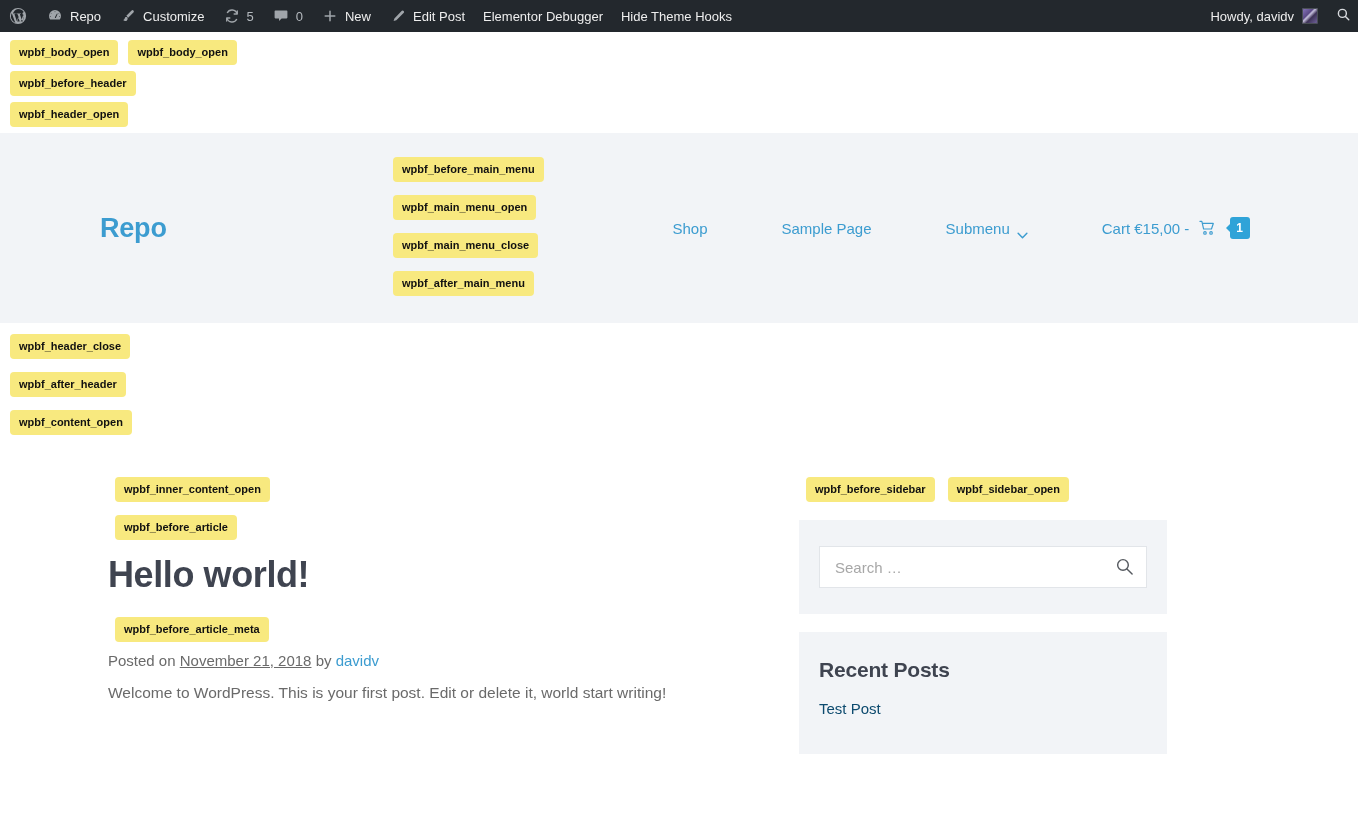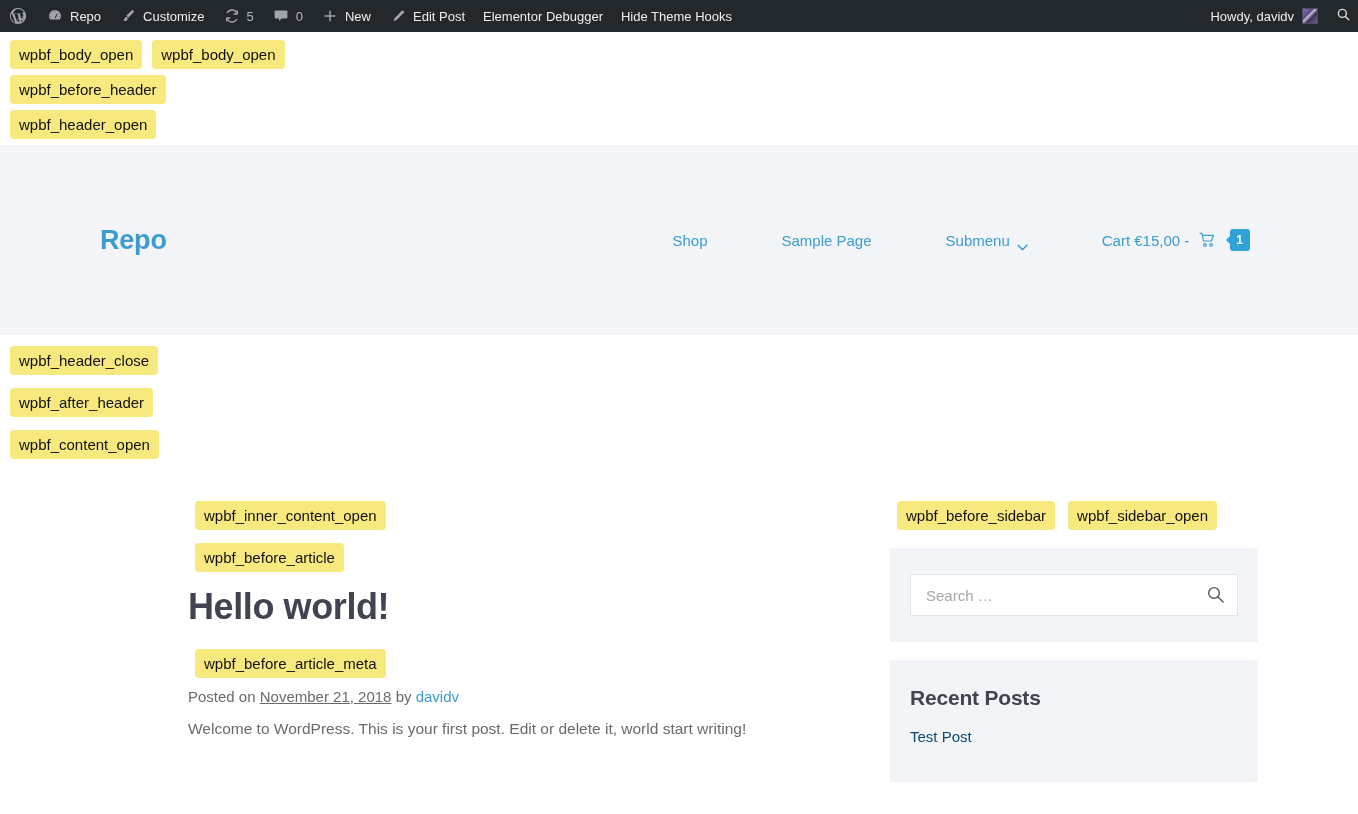--- a/index.html
+++ b/index.html
@@ -83,22 +83,22 @@
     height: 32px;
     color: #d8dade;
     cursor: pointer;
   }
 
   
   .hook {
     display: inline-block;
     background: #f8e97f;
     color: #111111;
-    font-weight: normal;
-    font-size: 15px;
+    font-weight: bold;
+    font-size: 11px;
     line-height: 1;
     padding: 7px 9px;
     border-radius: 4px;
     white-space: nowrap;
     font-family: "Liberation Sans", "DejaVu Sans", sans-serif;
   }
 
   
   .top-hooks { padding: 8px 0 0 10px; }
   .top-hooks .line { margin-bottom: 6px; display: flex; gap: 10px; }
@@ -176,23 +176,22 @@
     padding: 11px 0 0 10px;
     display: flex;
     flex-direction: column;
     gap: 13px;
     align-items: flex-start;
   }
 
   
   .container {
     display: flex;
-    padding: 42px 100px 0 69px;
-    gap: 12px;
-    justify-content: flex-end;
+    padding: 42px 100px 0 108px;
+    gap: 1px;
   }
   .content-col { width: 660px; flex: 0 0 660px; }
   .sidebar-col { width: 368px; flex: 0 0 368px; margin-left: 30px; }
 
   .content-hooks {
     display: flex;
     flex-direction: column;
     gap: 13px;
     align-items: flex-start;
     padding-left: 7px;
@@ -383,20 +382,26 @@
     <span class="hook">wpbf_before_header</span>
   </div>
   <div class="line">
     <span class="hook">wpbf_header_open</span>
   </div>
 </div>
 
 <header class="site-header">
   <a class="site-logo">Repo</a>
 
+  <div class="header-hooks">
+    <span class="hook">wpbf_before_main_menu</span>
+    <span class="hook">wpbf_main_menu_open</span>
+    <span class="hook">wpbf_main_menu_close</span>
+    <span class="hook">wpbf_after_main_menu</span>
+  </div>
 
   <nav class="main-nav">
     <a class="nav-link">
       <span>Shop</span>
     </a>
     <a class="nav-link">
       <span>Sample Page</span>
     </a>
     <a class="nav-link">
       <span>Submenu</span>

